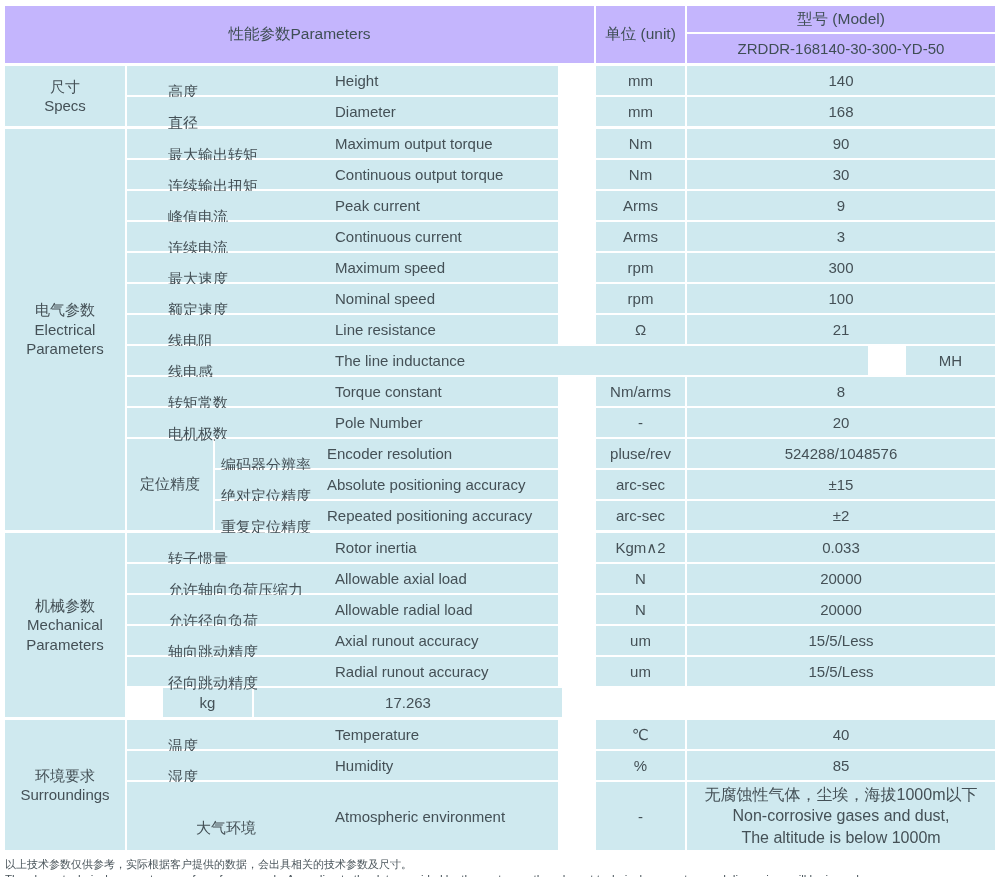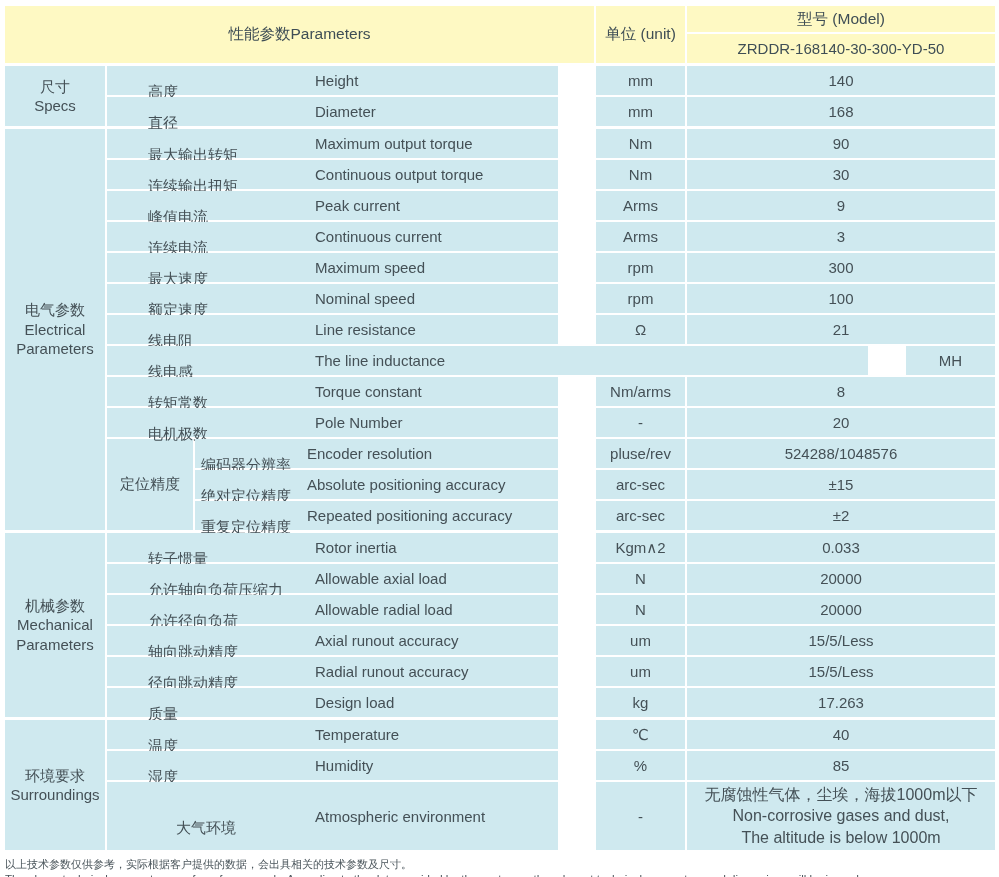--- a/index.html
+++ b/index.html
@@ -1,30 +1,30 @@
 <!DOCTYPE html>
 <html><head>
 <meta charset="utf-8">
 <style>
   * { margin:0; padding:0; box-sizing:border-box; }
   html,body { width:999px; background:#ffffff; font-family:"Liberation Sans","DejaVu Sans",sans-serif; }
   .page { width:999px; height:877px; background:#ffffff; overflow:hidden; }
   .tbl { width:990px; margin:6px 0 0 5px; display:flex; flex-direction:column; row-gap:3px; }
   .cell { background:#cfe9ef; display:flex; align-items:center; color:#445056; font-size:15px; }
-  .hcell { background:#fef9c3; display:flex; align-items:center; justify-content:center; color:#3f4e55; font-size:15.5px; }
+  .hcell { background:#c4b5fd; display:flex; align-items:center; justify-content:center; color:#3f4e55; font-size:15.5px; }
   
   .hrow { display:flex; column-gap:2px; }
   .h-params { width:589px; height:57px; }
   .h-unit { width:89px; height:57px; }
   .h-model-col { width:308px; display:flex; flex-direction:column; row-gap:2px; }
   .h-model { height:26px; }
   .h-model-val { height:29px; font-size:15px; }
   
   .sect { display:flex; column-gap:2px; }
-  .sect-label { width:100px; flex-direction:column; justify-content:center; text-align:center; line-height:1.3; font-size:15px; }
+  .sect-label { width:120px; flex-direction:column; justify-content:center; text-align:center; line-height:1.3; font-size:15px; }
   .rows { flex:1; display:flex; flex-direction:column; row-gap:2px; }
   .row { display:flex; column-gap:2px; height:29px; }
   .row.tall { height:68px; }
   .lbl { flex:1; position:relative; }
   .cn { padding-left:41px;margin-top:24px; }
   .cn.indent { padding-left:69px; }
   .en { position:absolute; left:208px; }
   .unit { width:89px; justify-content:center;margin-left:36px; }
   .val { width:308px; justify-content:center; text-align:center; }
   .pre { white-space:pre-line; line-height:1.32; font-size:16px; }
@@ -238,24 +238,20 @@
         </div>
         <div class="row">
           <div class="cell lbl">
             <span class="cn">径向跳动精度</span>
             <span class="en">Radial runout accuracy</span>
           </div>
           <div class="cell unit">um</div>
           <div class="cell val">15/5/Less</div>
         </div>
         <div class="row">
-          <div class="cell lbl">
-            <span class="cn">质量</span>
-            <span class="en">Design load</span>
-          </div>
           <div class="cell unit">kg</div>
           <div class="cell val">17.263</div>
         </div>
       </div>
     </div>
 
     <div class="sect">
       <div class="cell sect-label">
         <div>环境要求</div>
         <div>Surroundings</div>

